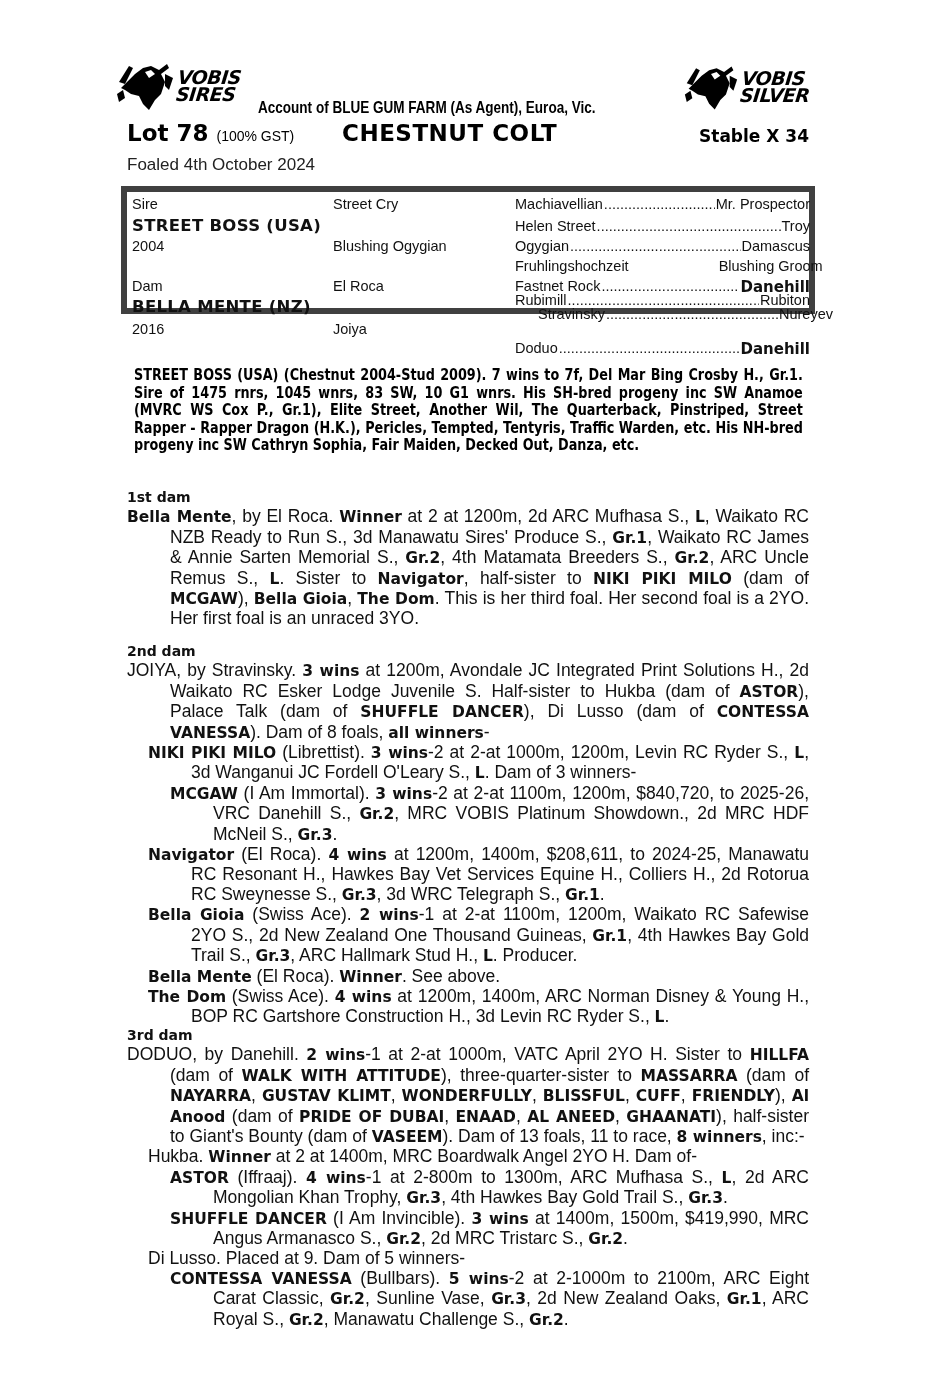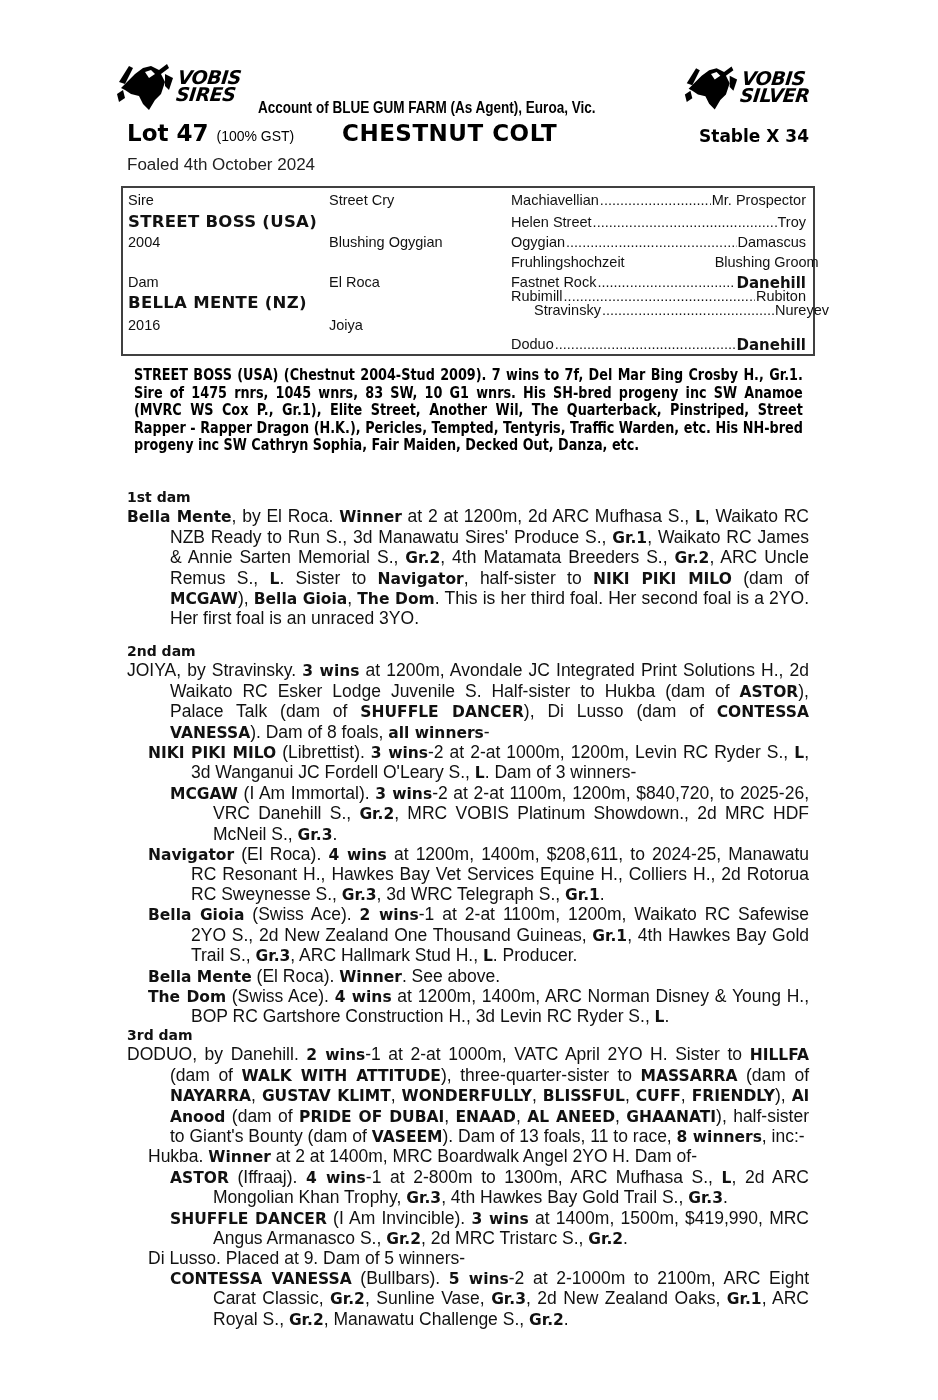--- a/index.html
+++ b/index.html
@@ -19,21 +19,21 @@
   .lot-num { position: absolute; left: 0; top: 0; font-family: "DejaVu Sans", sans-serif; font-weight: bold; font-size: 23px; }
   .lot-gst { font-family: "Liberation Sans", sans-serif; font-weight: normal; font-size: 14px; }
   .lot-title { position: absolute; left: 215px; top: 0; font-family: "DejaVu Sans", sans-serif; font-weight: bold; font-size: 23px; letter-spacing: 0.5px; }
   .lot-stable { position: absolute; right: 0; top: 6px; font-family: "DejaVu Sans", sans-serif; font-weight: bold; font-size: 17px; }
 
   .foaled { position: absolute; left: 127px; top: 155px; font-size: 17px; color: #222; }
   .branded { position: absolute; right: 130px; top: 155px; font-size: 17px; color: #222; white-space: nowrap; }
   .brand-mark { display: inline-block; font-size: 8px; line-height: 8px; vertical-align: 2px; text-align: center; }
 
   
-  .pedigree { position: absolute; left: 121px; top: 186px; width: 694px; height: 170px; border: 2px solid #404040; box-sizing: border-box; }
+  .pedigree { position: absolute; left: 121px; top: 186px; width: 694px; height: 128px; border: 6px solid #404040; box-sizing: border-box; }
   .ped-cell { position: absolute; font-size: 14.5px; white-space: nowrap; color: #111; }
   .ped-bold { font-family: "DejaVu Sans", sans-serif; font-weight: bold; font-size: 16.5px; letter-spacing: 0.3px; }
   .ped-row3 { position: absolute; left: 388px; width: 295px; font-size: 14.5px; display: flex; white-space: nowrap; color: #111; }
   .ped-row3 .dots { flex: 1; overflow: hidden; margin: 0 1px; }
   .ped-row3 .dots::before { content: "........................................................................................................"; letter-spacing: 0; }
   .ped-row3 .sire-b { font-family: "DejaVu Sans", sans-serif; font-weight: bold; font-size: 15px; }
 
   
   .sire-blurb { position: absolute; left: 134px; top: 366px; width: 836px; font-family: "DejaVu Sans", sans-serif; font-weight: bold; font-size: 16px; line-height: 17.5px; text-align: justify; transform: scaleX(0.8); transform-origin: left top; }
 
@@ -75,21 +75,21 @@
     </svg>
     <div class="logo-text">
       <div>VOBIS</div>
       <div>SILVER</div>
     </div>
   </div>
 
   <div class="account">Account of BLUE GUM FARM (As Agent), Euroa, Vic.</div>
 
   <div class="lot-row">
-    <div class="lot-num"><span>Lot 47</span> <span class="lot-gst">(100% GST)</span></div>
+    <div class="lot-num"><span>Lot 78</span> <span class="lot-gst">(100% GST)</span></div>
     <div class="lot-title">CHESTNUT COLT</div>
     <div class="lot-stable">Stable X 34</div>
   </div>
 
   <div class="foaled">Foaled 4th October 2024</div>
 
   <div class="pedigree">
     <div class="ped-cell" style="left:5px;top:4px;">Sire</div>
     <div class="ped-cell ped-bold" style="left:5px;top:24px;">STREET BOSS (USA)</div>
     <div class="ped-cell" style="left:5px;top:46px;">2004</div>

